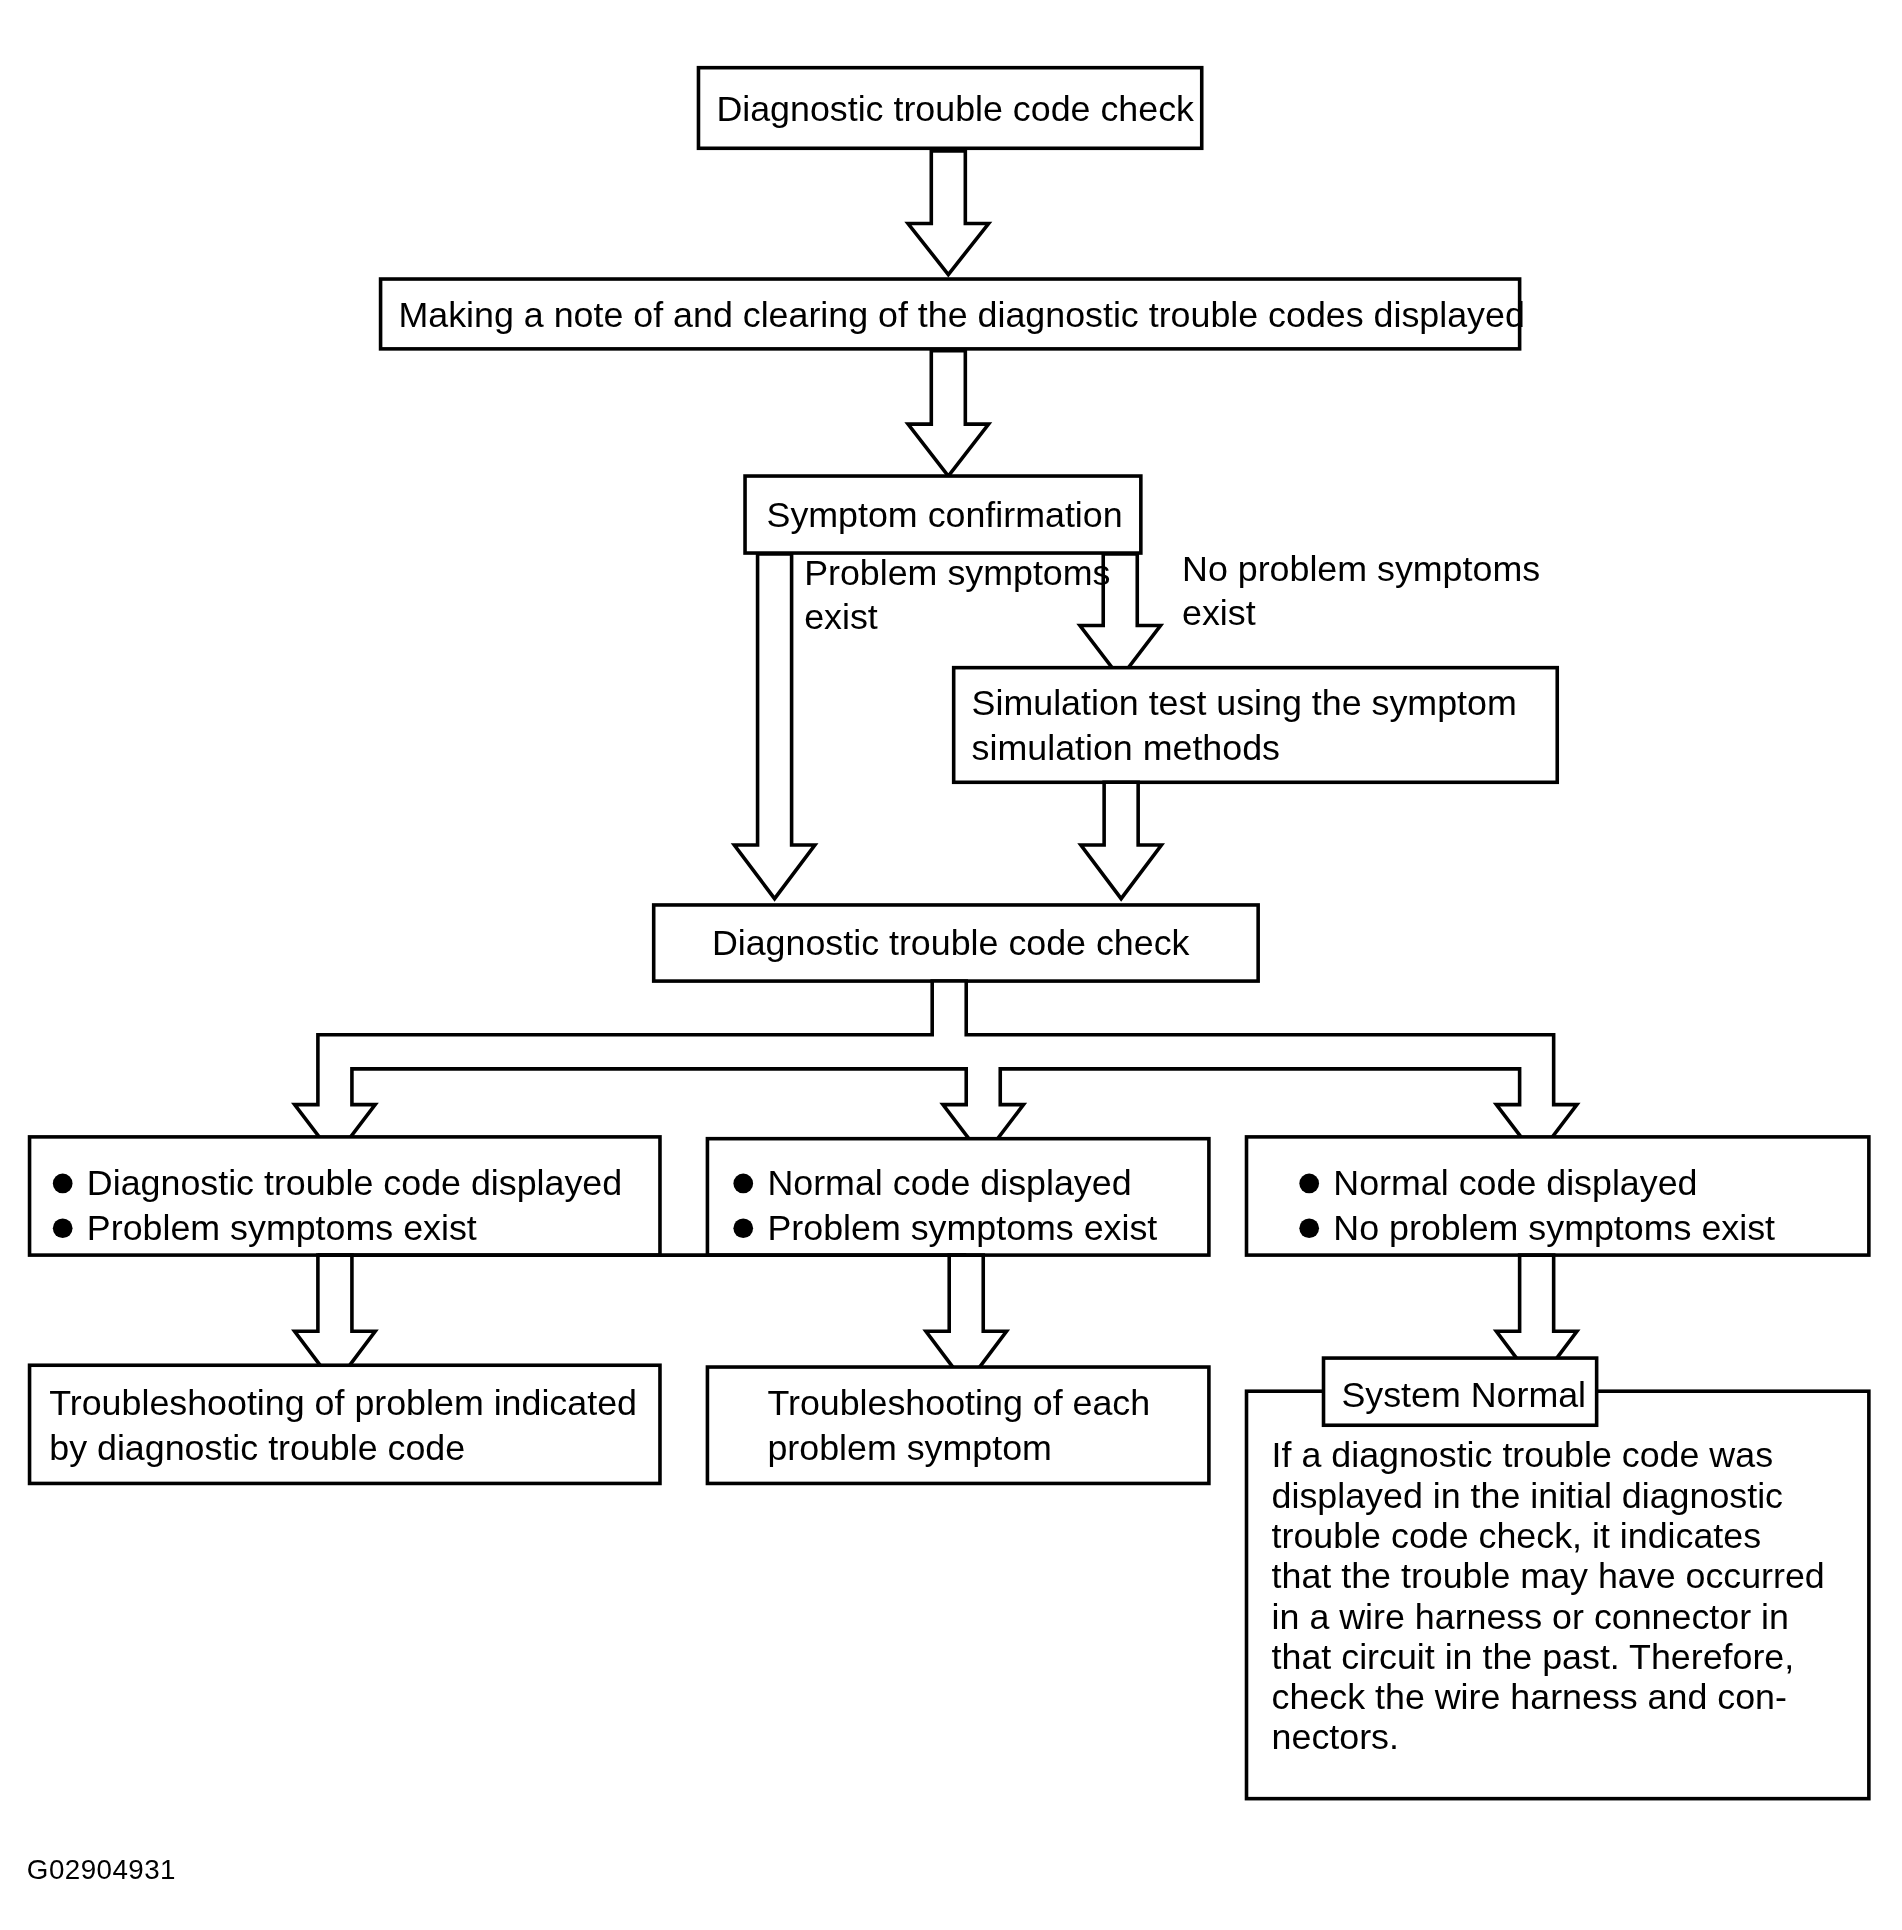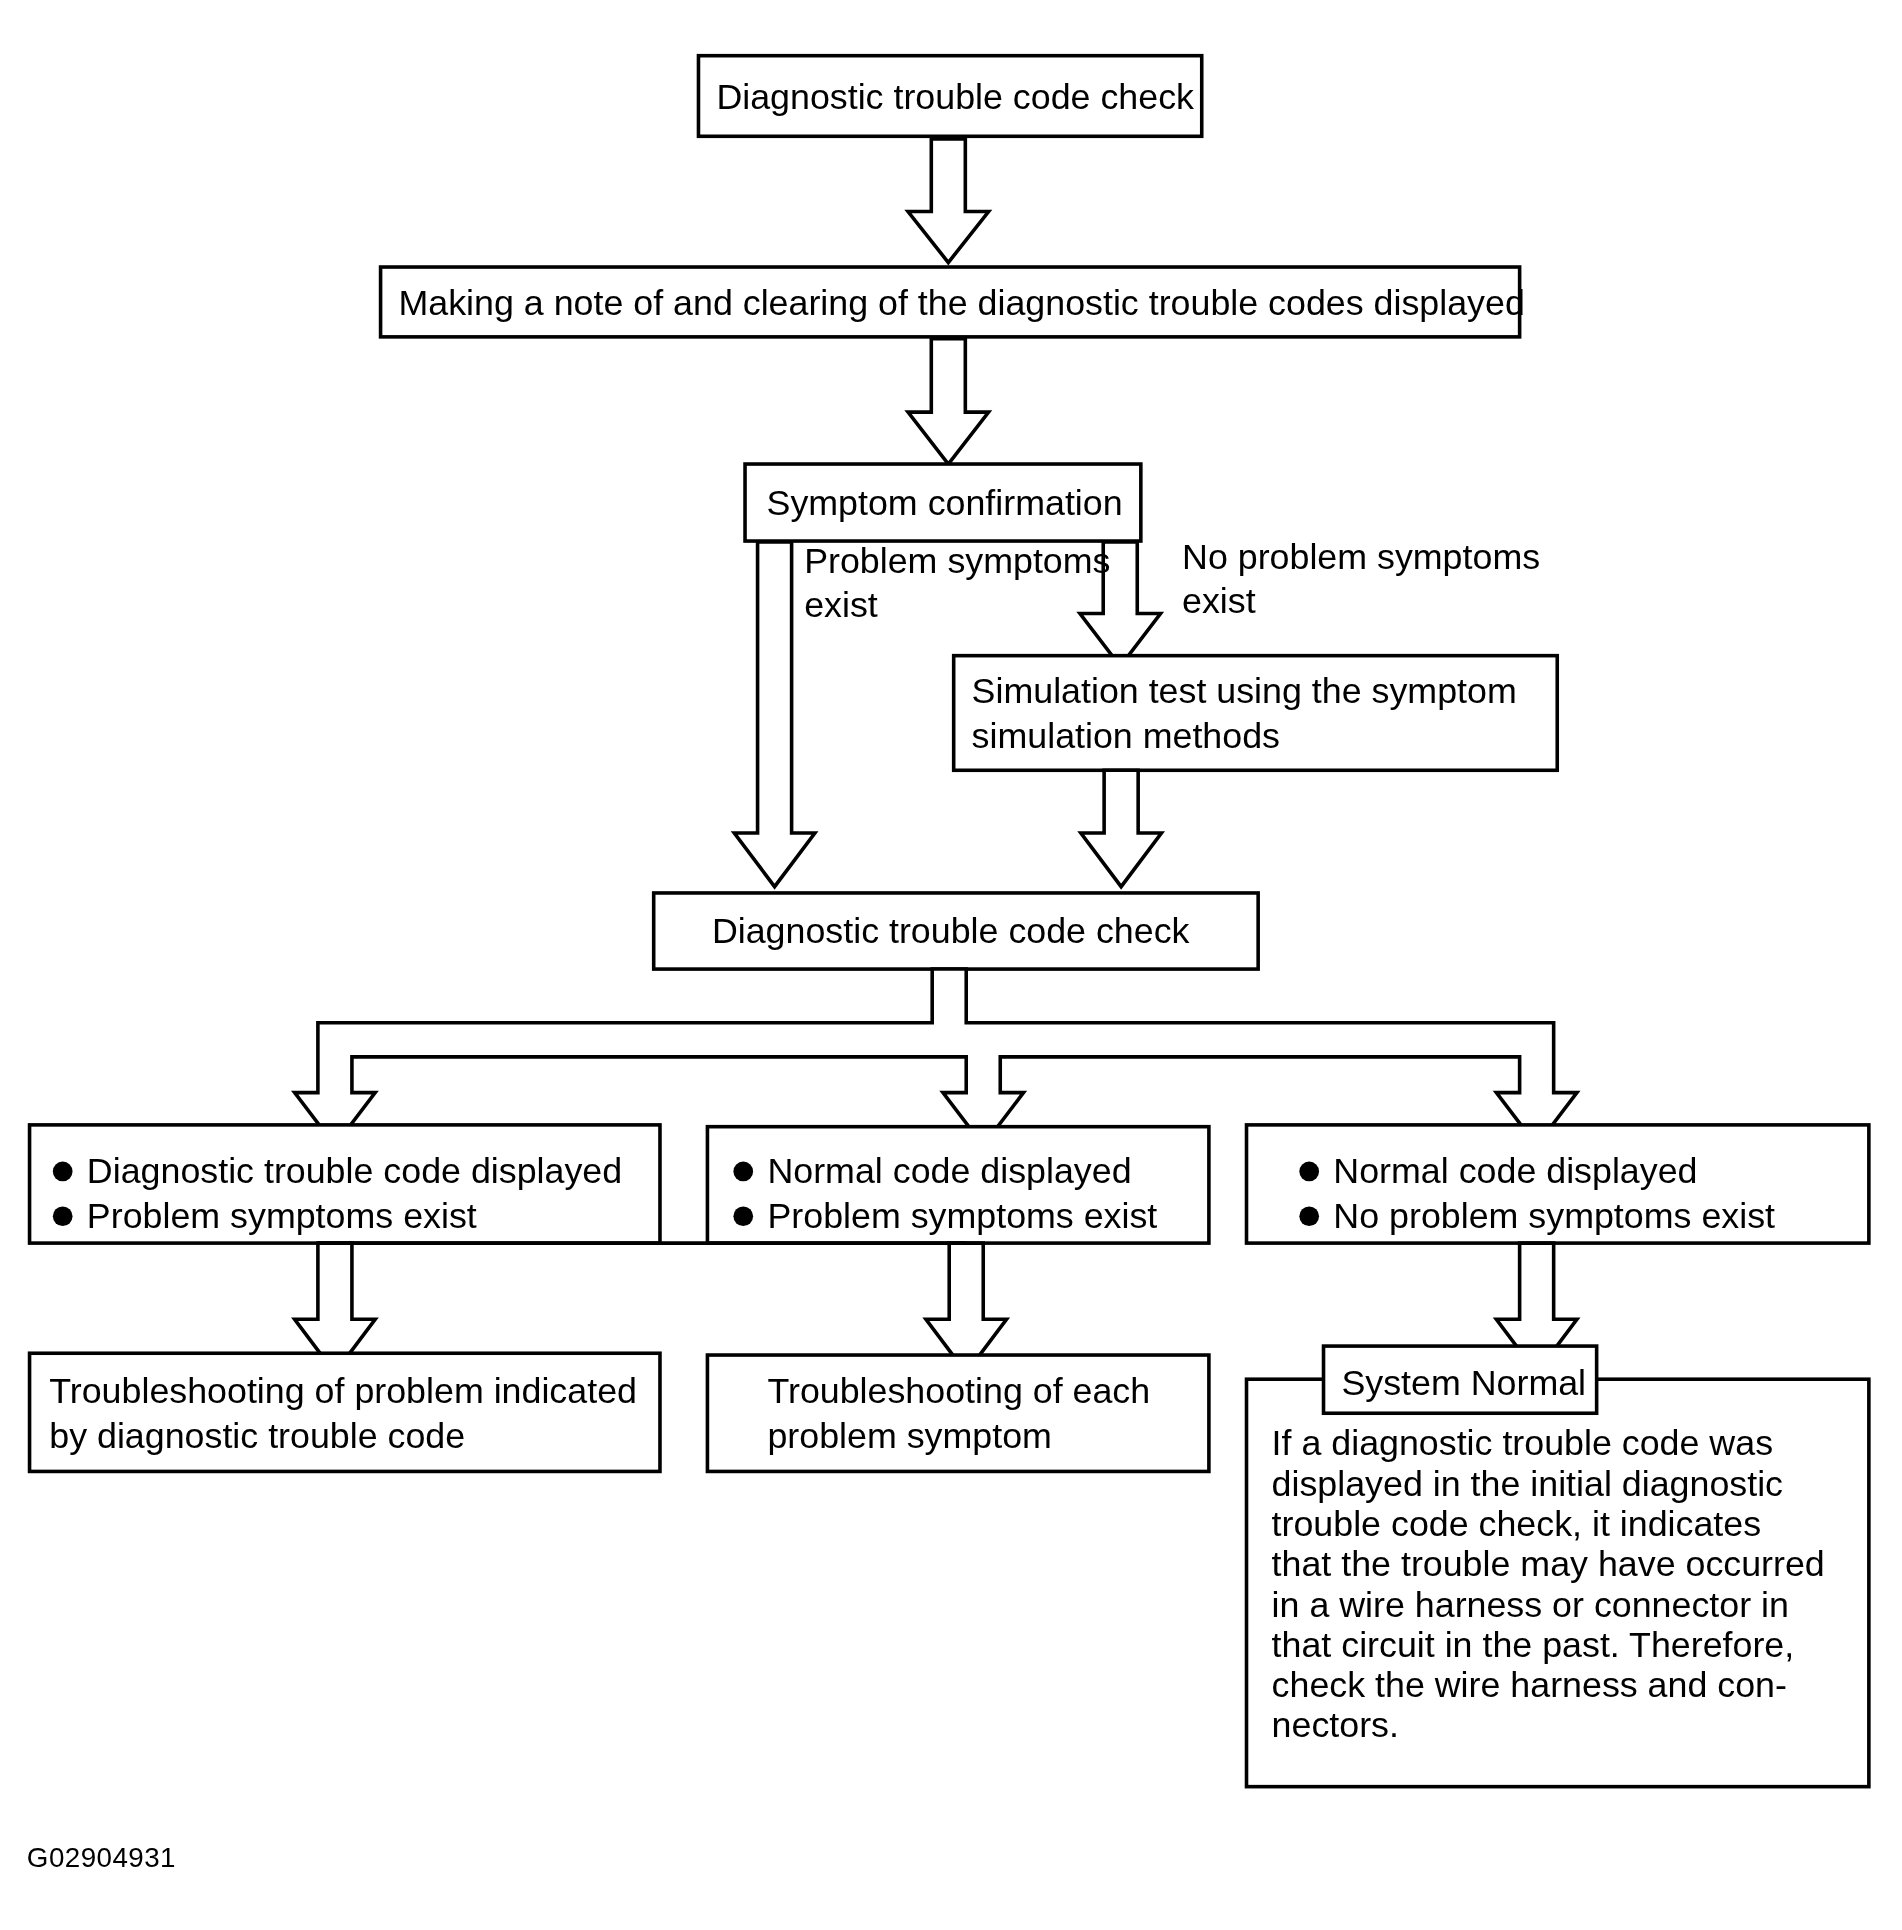--- a/index.html
+++ b/index.html
@@ -11,20 +11,21 @@
     width: 1902px;
     height: 1931px;
     font-family: "Liberation Sans", sans-serif;
     color: #000000;
     overflow: hidden;
   }
   #flow-root {
     position: relative;
     width: 1902px;
     height: 1826px;
+    margin-top: 12px;
   }
   svg.flow {
     position: absolute;
     top: 0;
     left: 0;
     width: 1902px;
     height: 1931px;
     display: block;
   }
   .box-rect {

